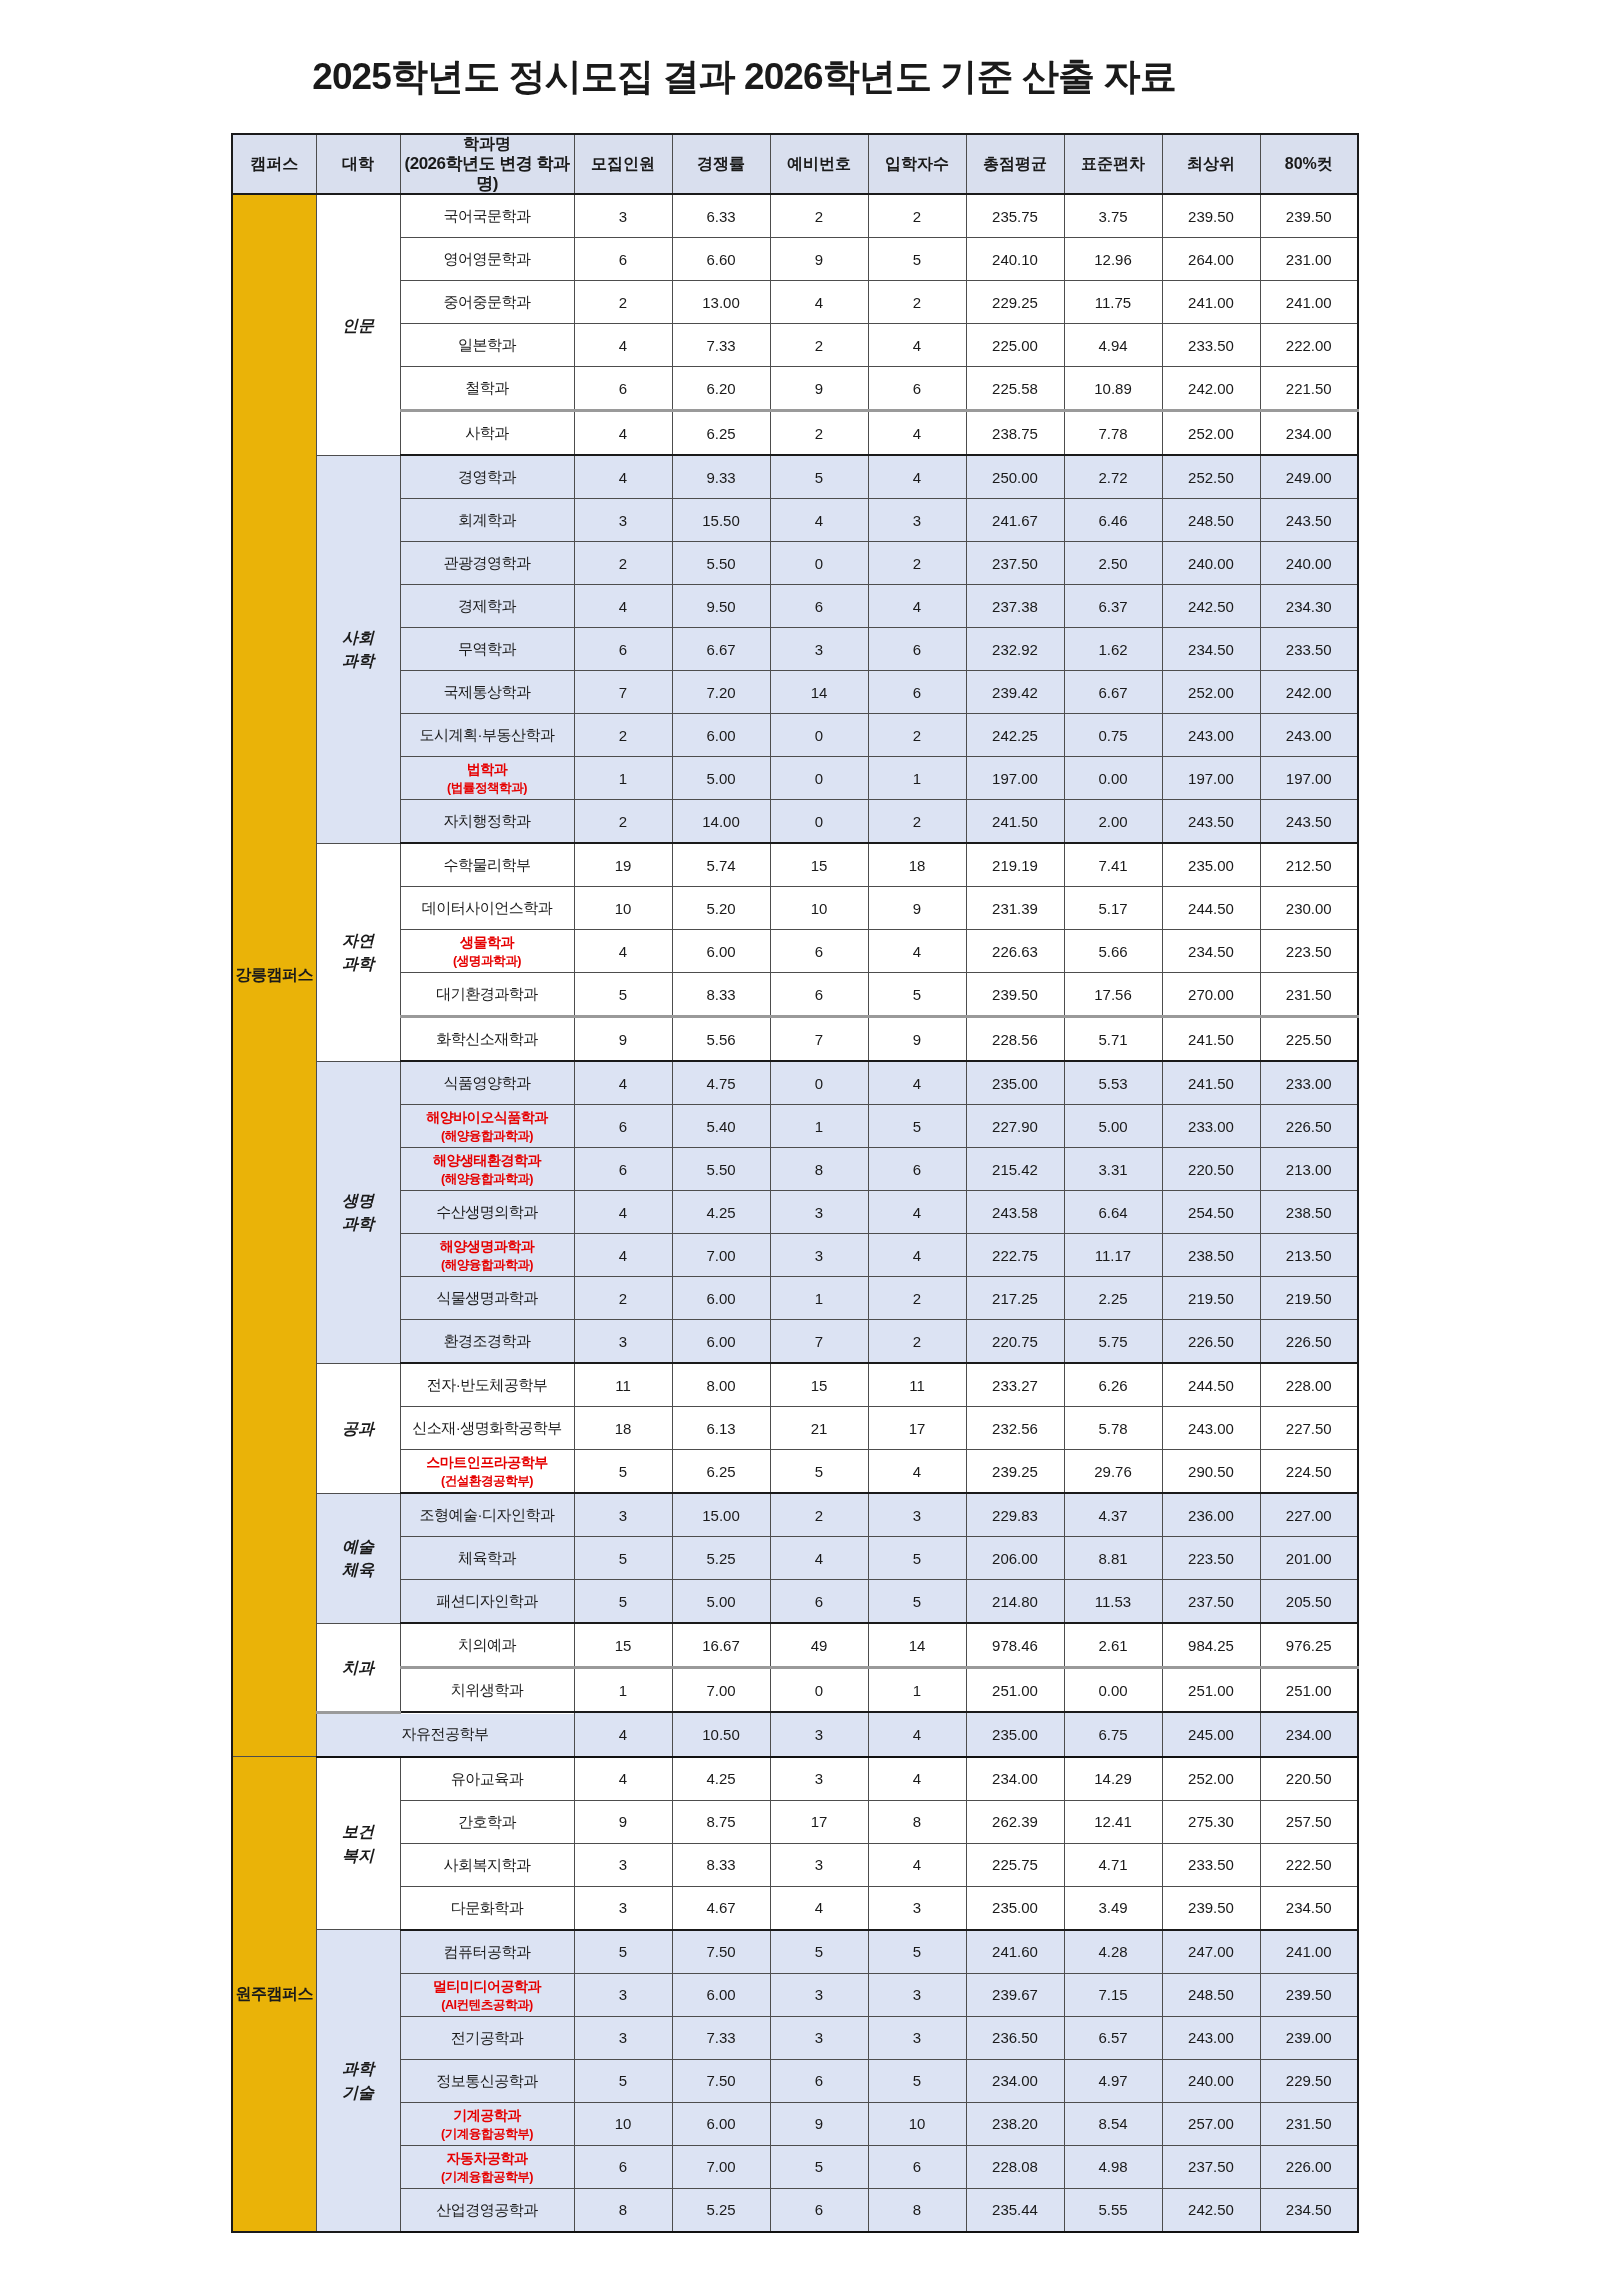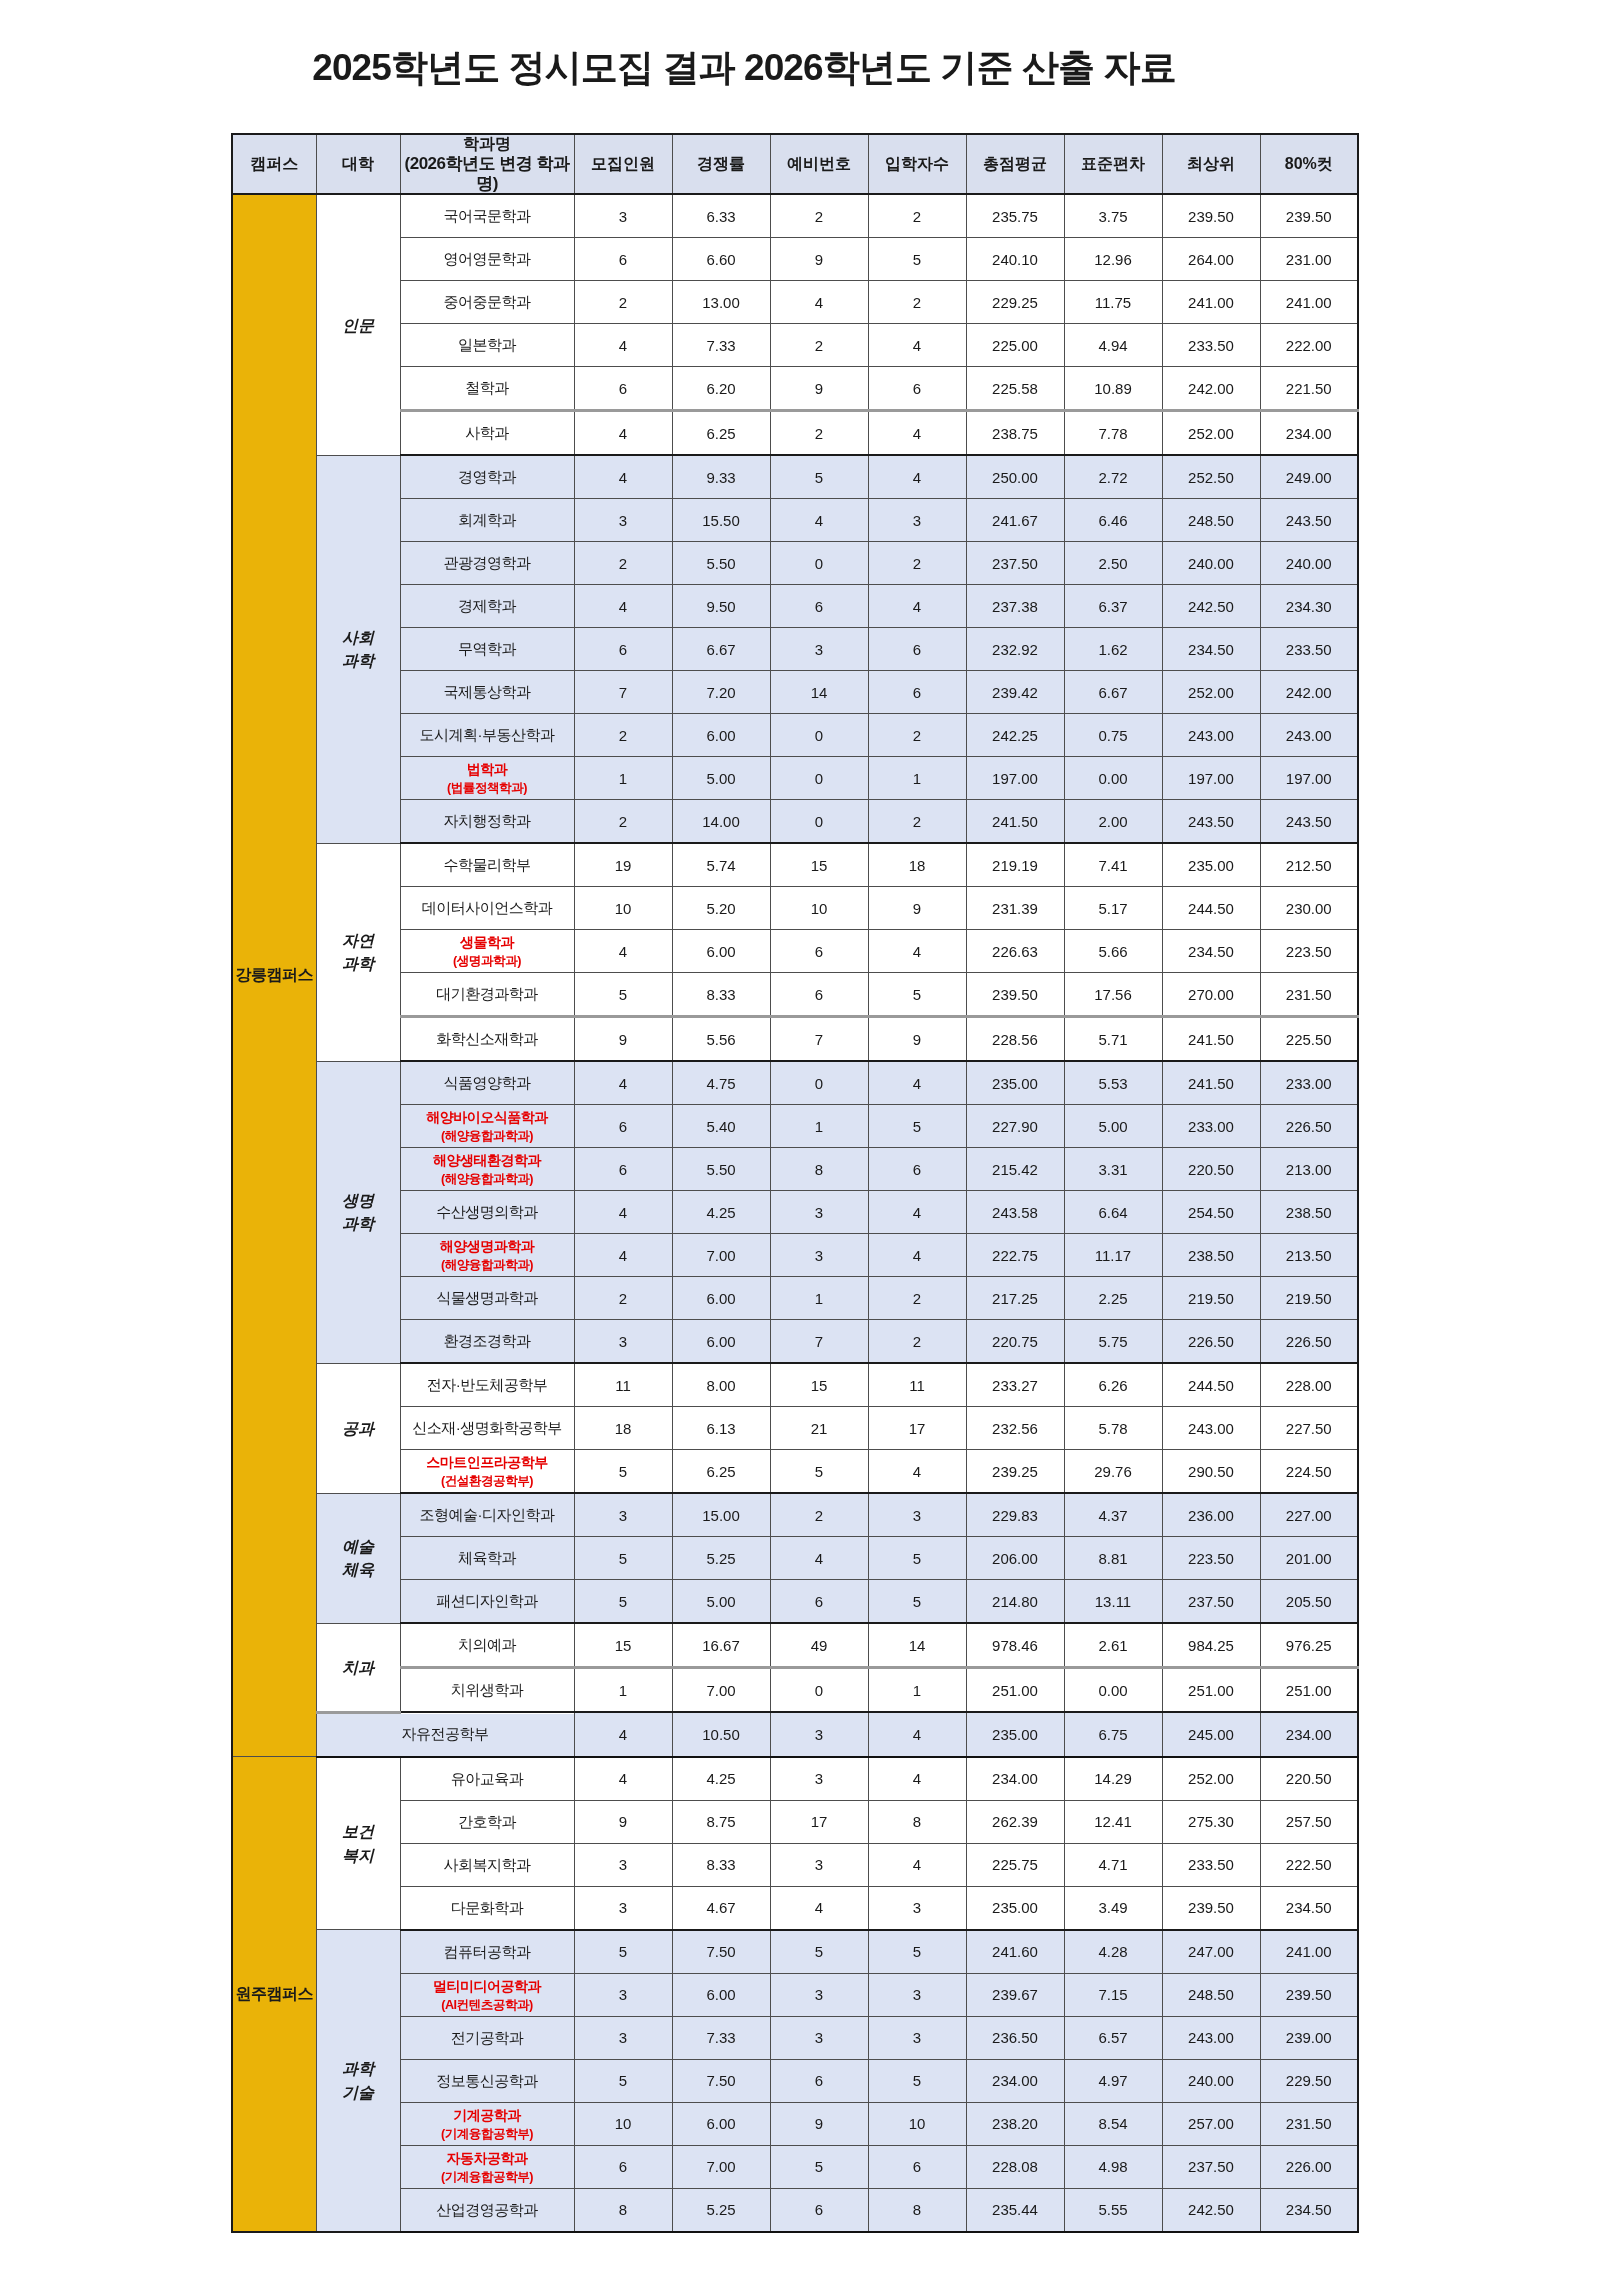--- a/index.html
+++ b/index.html
@@ -11,21 +11,21 @@
   }
   .page {
     position: relative;
     width: 1618px;
     height: 2290px;
     background: #ffffff;
     overflow: hidden;
   }
   .title {
     position: absolute;
-    top: 43px;
+    top: 52px;
     left: 138px;
     width: 1212px;
     margin: 0;
     text-align: center;
     font-size: 37px;
     font-weight: bold;
     letter-spacing: -0.9px;
     white-space: nowrap;
   }
   table.main {
@@ -485,21 +485,21 @@
           <td class="value-cell">223.50</td>
           <td class="value-cell">201.00</td>
         </tr>
         <tr class="shaded college-end">
           <td class="dept-cell">패션디자인학과</td>
           <td class="value-cell">5</td>
           <td class="value-cell">5.00</td>
           <td class="value-cell">6</td>
           <td class="value-cell">5</td>
           <td class="value-cell">214.80</td>
-          <td class="value-cell">13.11</td>
+          <td class="value-cell">11.53</td>
           <td class="value-cell">237.50</td>
           <td class="value-cell">205.50</td>
         </tr>
         <tr class="page-break">
           <td class="college-cell" rowspan="2">치과</td>
           <td class="dept-cell">치의예과</td>
           <td class="value-cell">15</td>
           <td class="value-cell">16.67</td>
           <td class="value-cell">49</td>
           <td class="value-cell">14</td>

